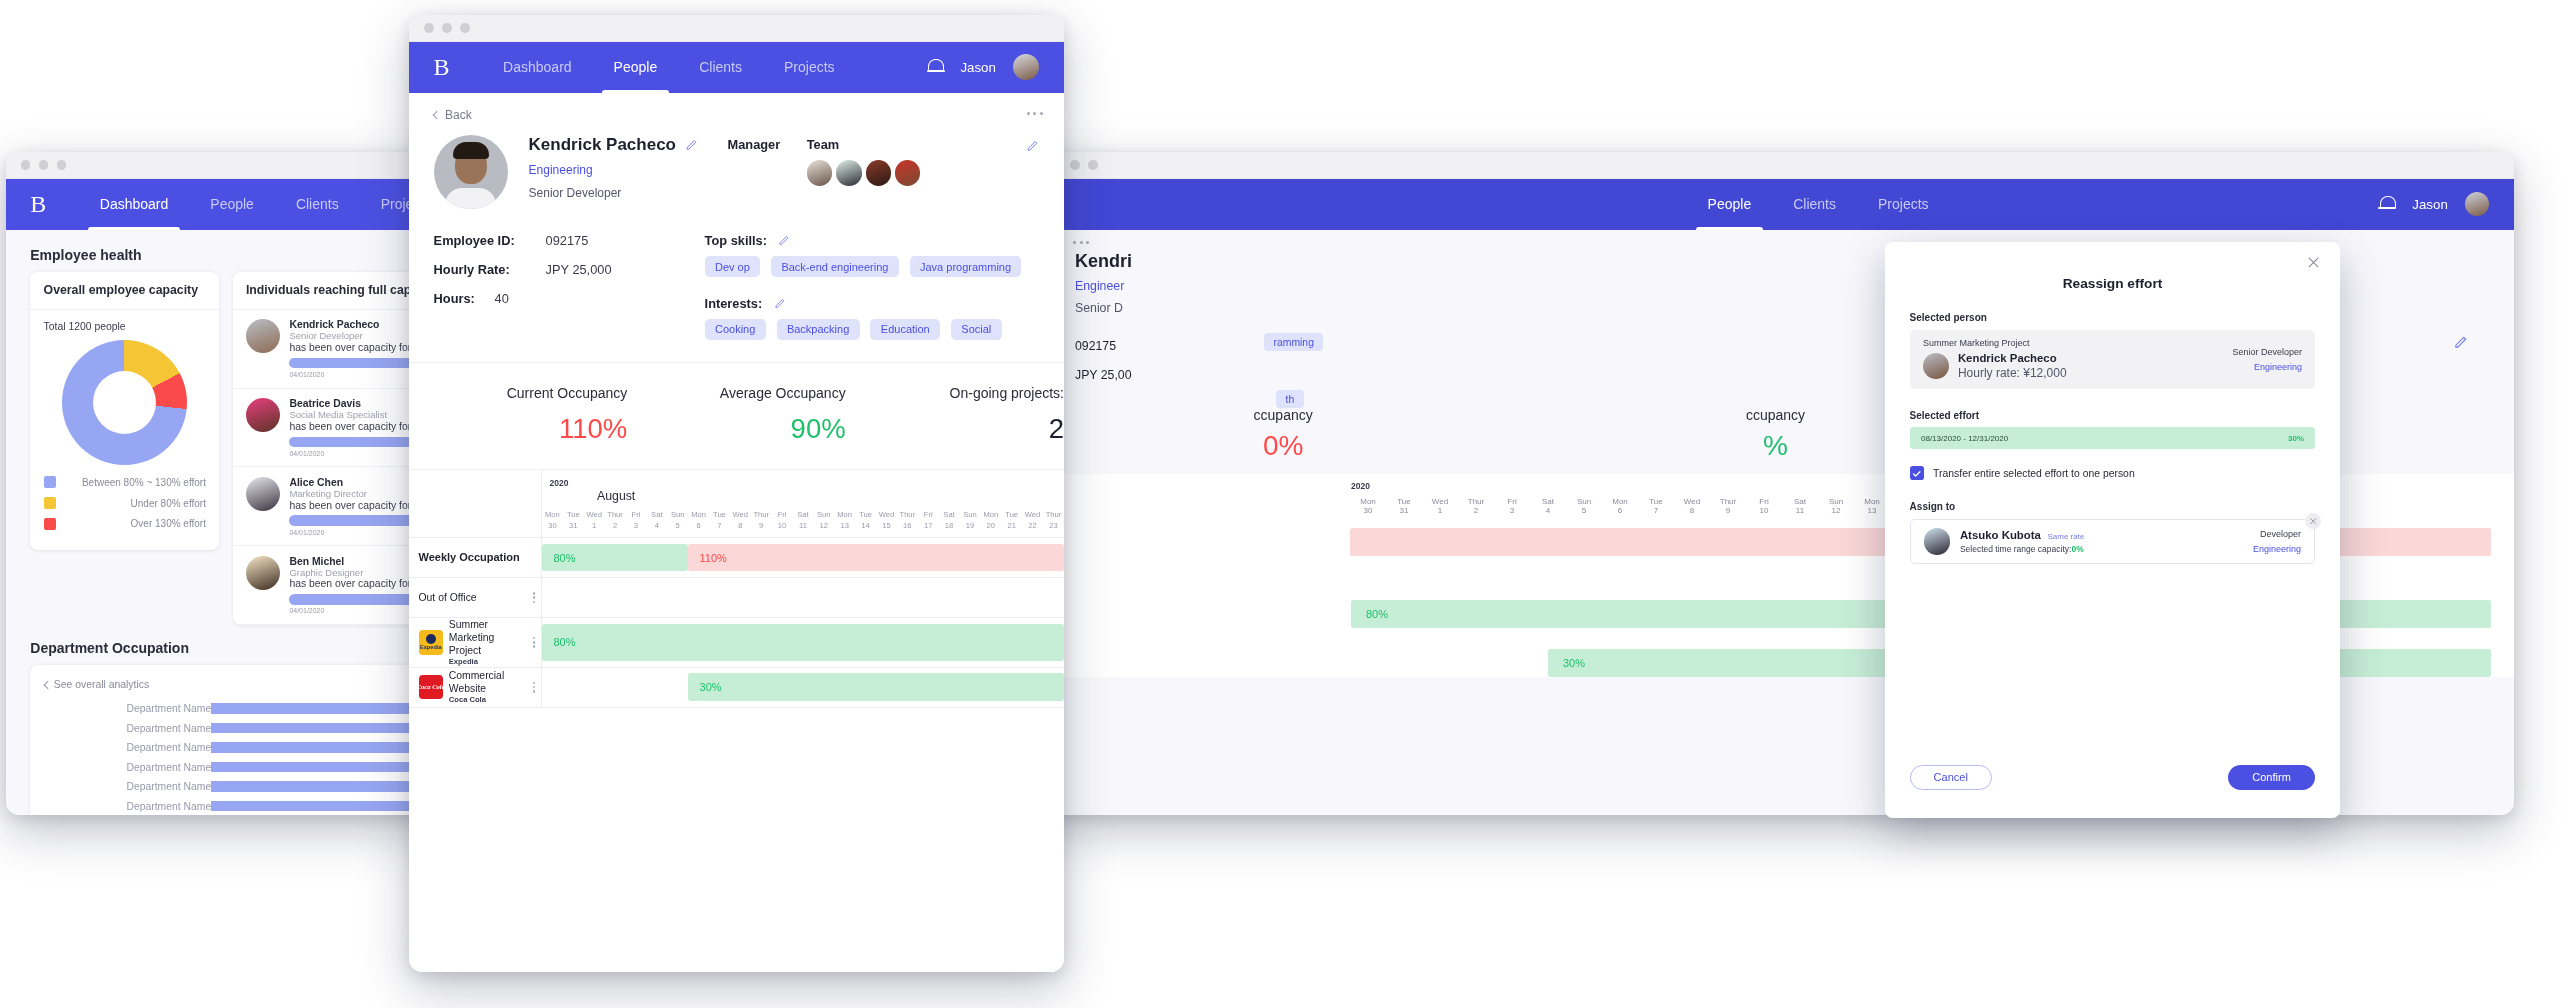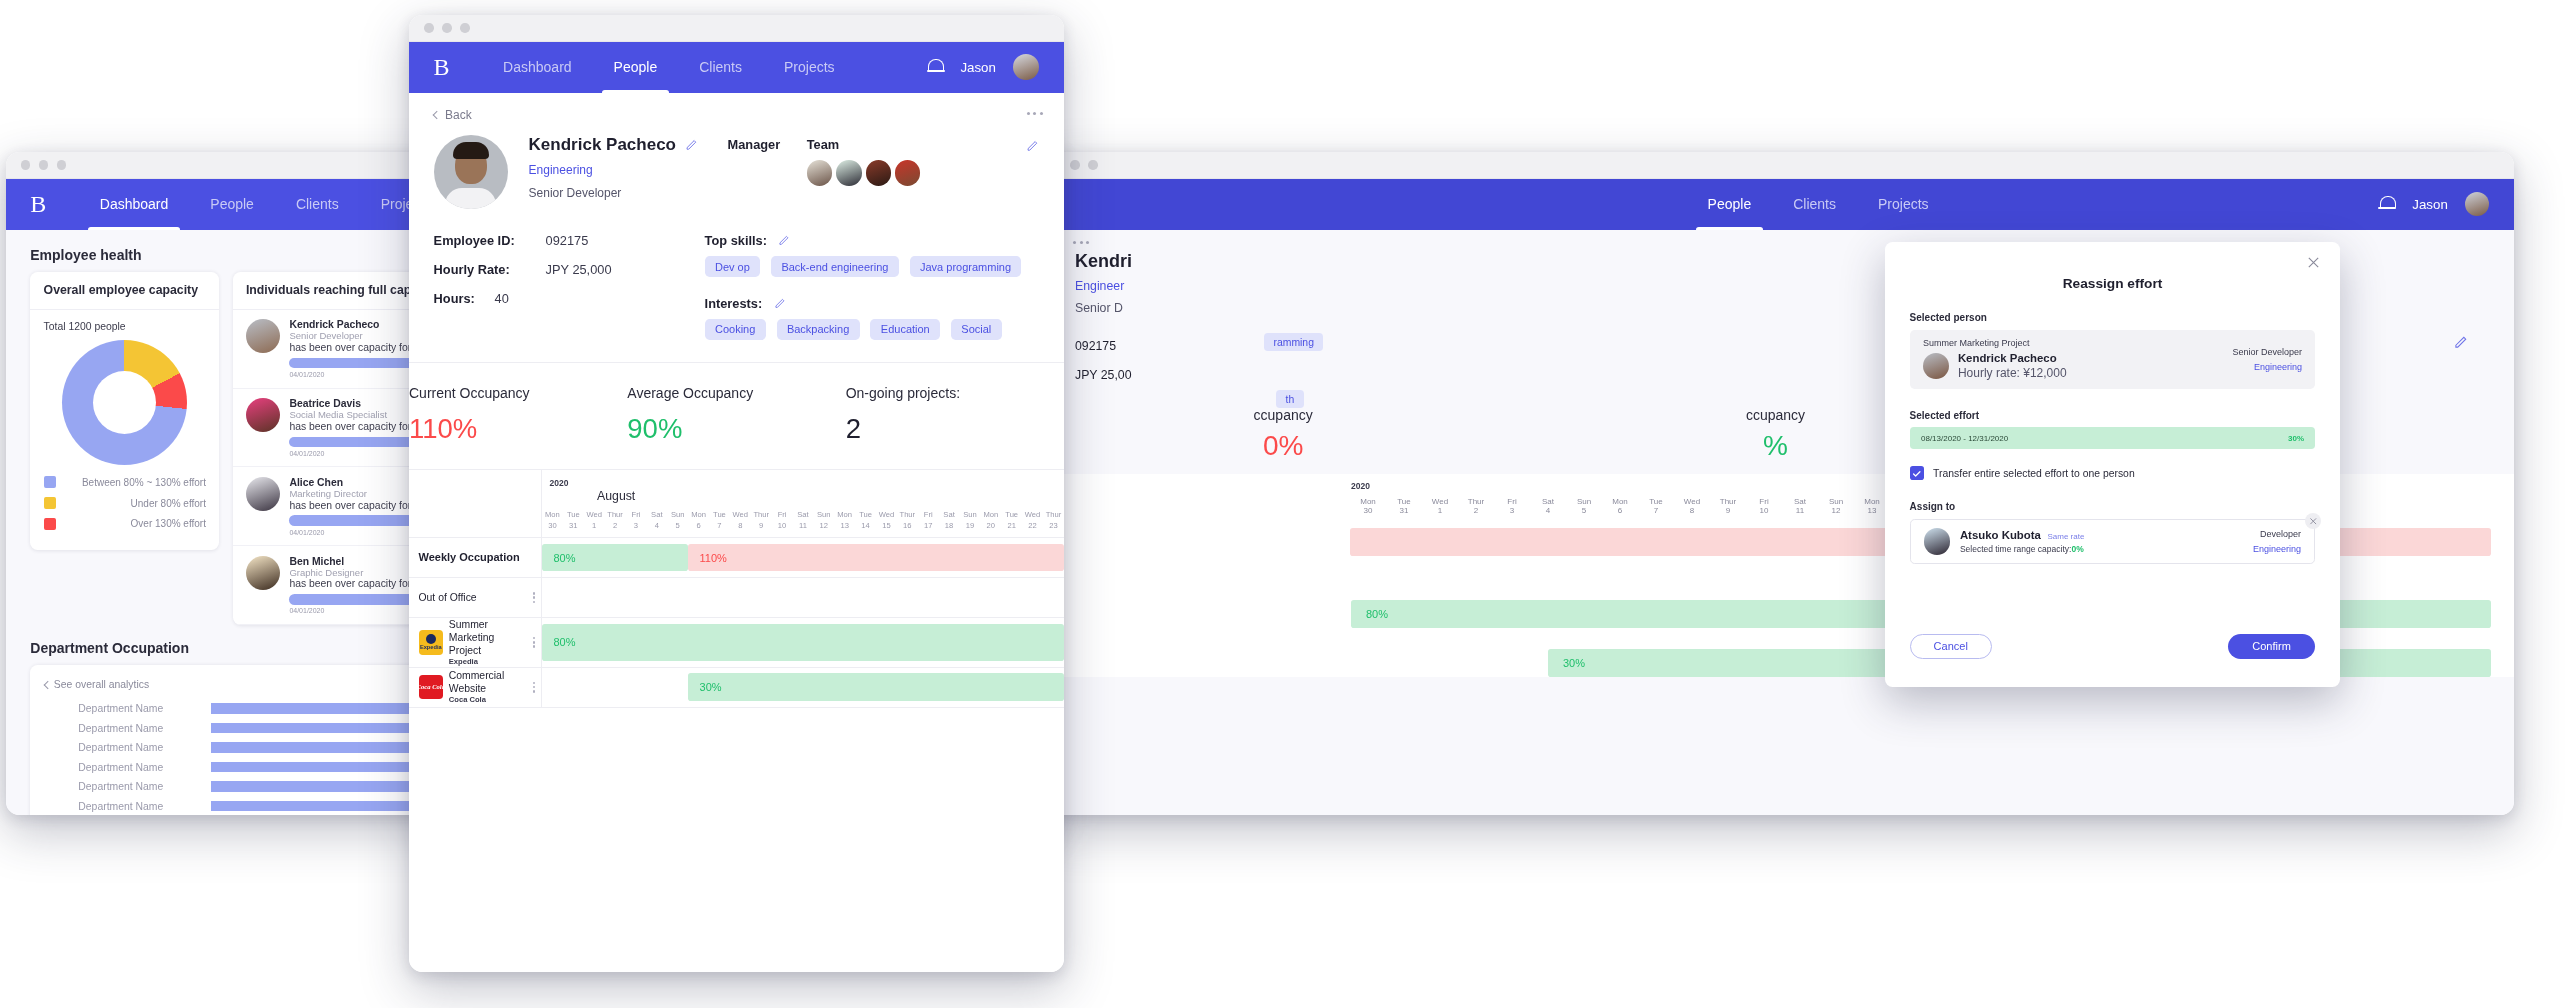--- a/index.html
+++ b/index.html
@@ -121,21 +121,21 @@
   .proj-mem { font-size: 8.5px; color: #55556a; }
   .proj-mem b { color: #4b50e2; }
 
   .dept-card { margin-top: 13.3px; }
   .dept-top { display: flex; align-items: center; padding: 11.4px 15px 1.9px; }
   .see-all { font-size: 10.4px; color: #8a8a9b; }
   .dept-title { font-size: 12.8px; font-weight: 700; color: #2b2b3a; margin: 0 auto; }
   .dept-month { font-size: 11.4px; color: #6a6a7d; }
   .dept-rows { padding: 9.5px 15px 3.8px; }
   .dept-row { display: flex; align-items: center; margin-bottom: 8.5px; }
-  .dept-label { width: 166px; text-align: center; padding-right: 15px; font-size: 10.4px; color: #9a9aab; }
+  .dept-label { width: 166px; text-align: right; font-size: 10.4px; color: #9a9aab; }
   .dept-track { flex: 1; display: flex; height: 10.4px; }
   .dept-blue { background: #97a6f2; height: 100%; }
   .dept-red { background: #fb4a4a; height: 100%; }
 
   
   #win-right { left: 1037px; top: 152px; width: 1477px; height: 663px; }
   #win-right .body { background: #f8f8fc; height: 585px; position: relative; }
   .rp-top { padding: 21px 38px 0; }
   .rp-name { font-size: 18px; font-weight: 700; color: #1f1f2e; }
   .rp-dept { font-size: 12.3px; color: #4b50e2; margin-top: 7.6px; }
@@ -207,21 +207,21 @@
   .chips { margin-top: 7.6px; }
   .chip {
     display: inline-block; background: #dfe2fb; color: #4b50e2;
     border-radius: 4.7px; padding: 4.7px 10.4px; font-size: 11px; margin: 0 6.6px 6.6px 0;
   }
   .lbl-edit { display: flex; align-items: center; gap: 11.4px; }
   .lbl-edit .t { font-size: 12.8px; font-weight: 700; color: #1f1f2e; }
 
   .divider { height: 0.9px; background: #ededf2; margin: 15px 0 0; }
 
-  .stats { display: flex; text-align: left; padding: 23px 0 24.6px; }
+  .stats { display: flex; text-align: right; padding: 23px 0 24.6px; }
   .stat { flex: 1; }
   .stat .s-lbl { font-size: 14px; color: #2b2b3a; }
   .stat .s-val { font-size: 27.5px; margin-top: 11.4px; }
   .red { color: #fb4a4a; }
   .green { color: #1fbf6b; }
   .dark { color: #1f1f2e; }
 
   
   .cal { border-top: 0.9px solid #ededf2; }
   .cal-head { display: flex; border-bottom: 0.9px solid #ededf2; }
@@ -250,21 +250,21 @@
 
   .bar {
     position: absolute; top: 5.7px; bottom: 5.7px; border-radius: 2.8px;
     display: flex; align-items: center; padding-left: 11.4px; font-size: 11px;
   }
   .bar.green { background: #c6eed6; color: #1fbf6b; }
   .bar.pink  { background: #fbd7d7; color: #fb4a4a; }
 
   
   #modal {
-    position: absolute; left: 1885px; top: 242px; width: 455px; height: 445px;
+    position: absolute; left: 1885px; top: 242px; width: 455px; height: 576px;
     background: #fff; border-radius: 7.6px; box-shadow: 0 15px 44px rgba(40,44,73,.30);
     padding: 13.3px 24.6px 17px;
   }
   .m-close { position: absolute; right: 19px; top: 13.3px; width: 15px; height: 15px; }
   .m-title { text-align: center; font-size: 13.7px; font-weight: 700; color: #1f1f2e; margin-top: 21px; }
   .m-lbl { font-size: 10px; font-weight: 700; color: #2b2b3a; margin: 21px 0 6.6px; }
   .m-person {
     background: #f2f2f5; border-radius: 4.7px; padding: 8.5px 13.3px;
     display: flex; align-items: flex-start; gap: 9.5px;
   }

